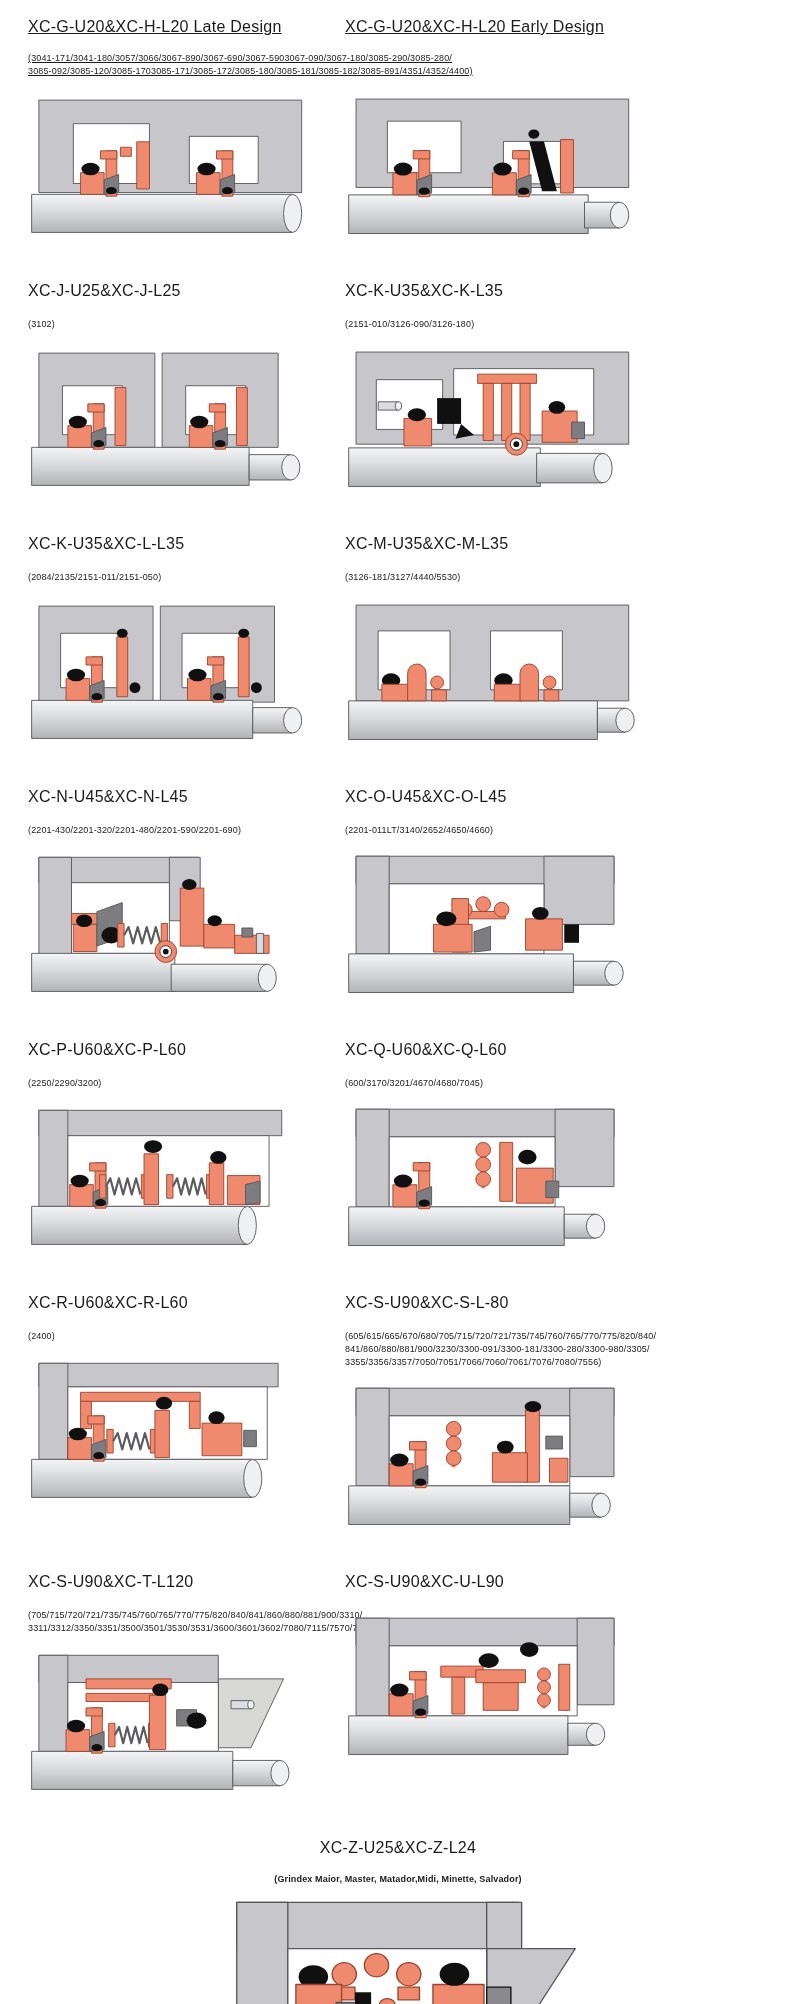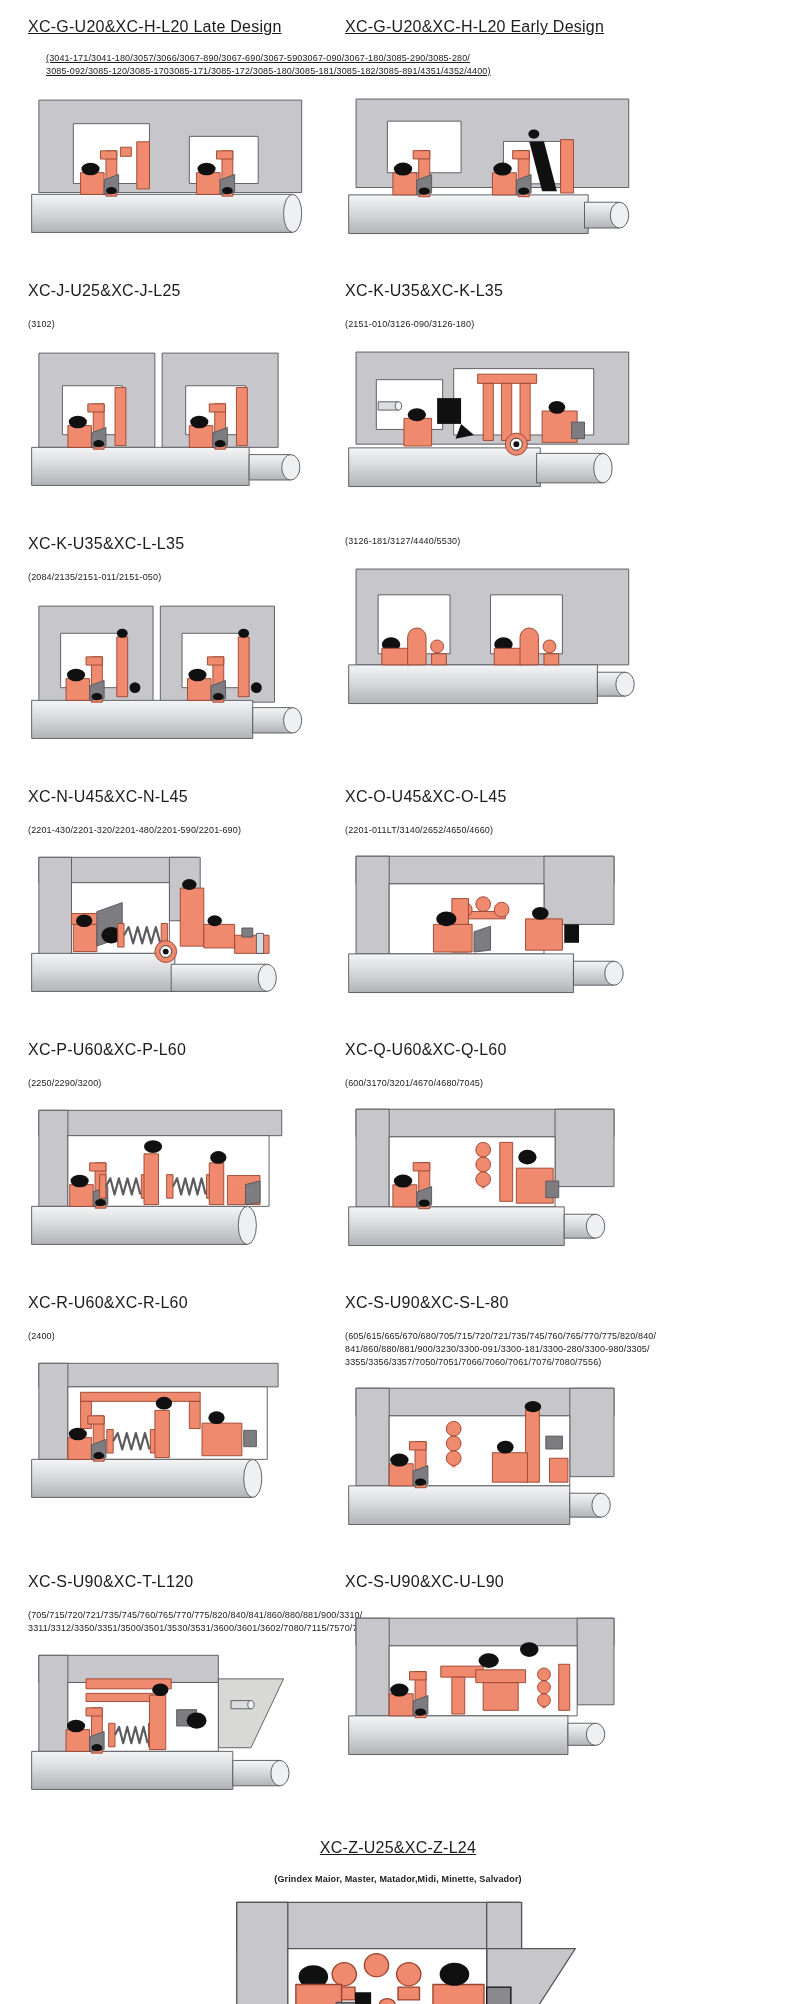--- a/index.html
+++ b/index.html
@@ -6,25 +6,25 @@
   body{width:796px;font-family:"Liberation Sans",sans-serif;color:#1a1a1a;}
   .page{width:796px;padding:4px 0 20px 0;}
   .section-row{margin-top:42px;}
   .section-row.first{margin-top:14px;text-decoration:underline;}
   .pair{display:grid;grid-template-columns:309px 1fr;padding-left:28px;}
   .cell{min-width:0;}
   .cell.right{padding-left:8px;}
   .sec-title{font-size:16px;font-weight:400;letter-spacing:.25px;margin:0 0 18px 0;color:#1b1b1b;}
   .parts{margin:0 0 10px 0;}
   .parts-line{font-size:9px;line-height:13px;letter-spacing:.15px;color:#202020;white-space:nowrap;}
-  .shared-parts{padding-left:46px;margin:-2px 0 10px 0;}
+  .shared-parts{padding-left:28px;margin:-2px 0 10px 0;}
   .diagram-wrap{display:block;}
   .diagram-wrap svg{display:block;}
   .center-section{text-align:center;}
-  .center-section .sec-title{margin-bottom:16px;text-decoration:underline;}
+  .center-section .sec-title{margin-bottom:16px;}
   .center-section .parts{margin-bottom:6px;}
   .center-section .parts-line{white-space:normal;font-weight:bold;}
   .center-section .diagram-wrap{display:flex;justify-content:center;}
 </style>
 </head>
 <body>
 
 <div class="page" id="content">
     <section class="section-row first">
       <div class="pair">
@@ -227,20 +227,21 @@
               <rect x="98" y="46" width="12" height="66" fill="#f08a6e" stroke="#9a4430" stroke-width="1"></rect>
               <rect x="232" y="46" width="12" height="66" fill="#f08a6e" stroke="#9a4430" stroke-width="1"></rect>
               <ellipse cx="104" cy="42" rx="6" ry="5" fill="#101010"></ellipse>
               <ellipse cx="238" cy="42" rx="6" ry="5" fill="#101010"></ellipse>
               <ellipse cx="118" cy="102" rx="6" ry="6" fill="#101010"></ellipse>
               <ellipse cx="252" cy="102" rx="6" ry="6" fill="#101010"></ellipse>
             </svg>
           </div>
         </div>
         <div class="cell right">
+          <h2 class="sec-title">XC-M-U35&amp;XC-M-L35</h2>
           <div class="parts">
             <div class="parts-line">(3126-181/3127/4440/5530)</div>
           </div>
           <div class="diagram-wrap">
             <svg viewBox="0 0 320 165" width="340" height="152" preserveAspectRatio="xMinYMid meet" style="stroke-linejoin:round">
               <defs>
                 <linearGradient id="shg6" x1="0" y1="0" x2="0" y2="1">
                   <stop offset="0" stop-color="#f4f5f6"></stop>
                   <stop offset="0.45" stop-color="#d9dadd"></stop>
                   <stop offset="1" stop-color="#b2b3b7"></stop>

